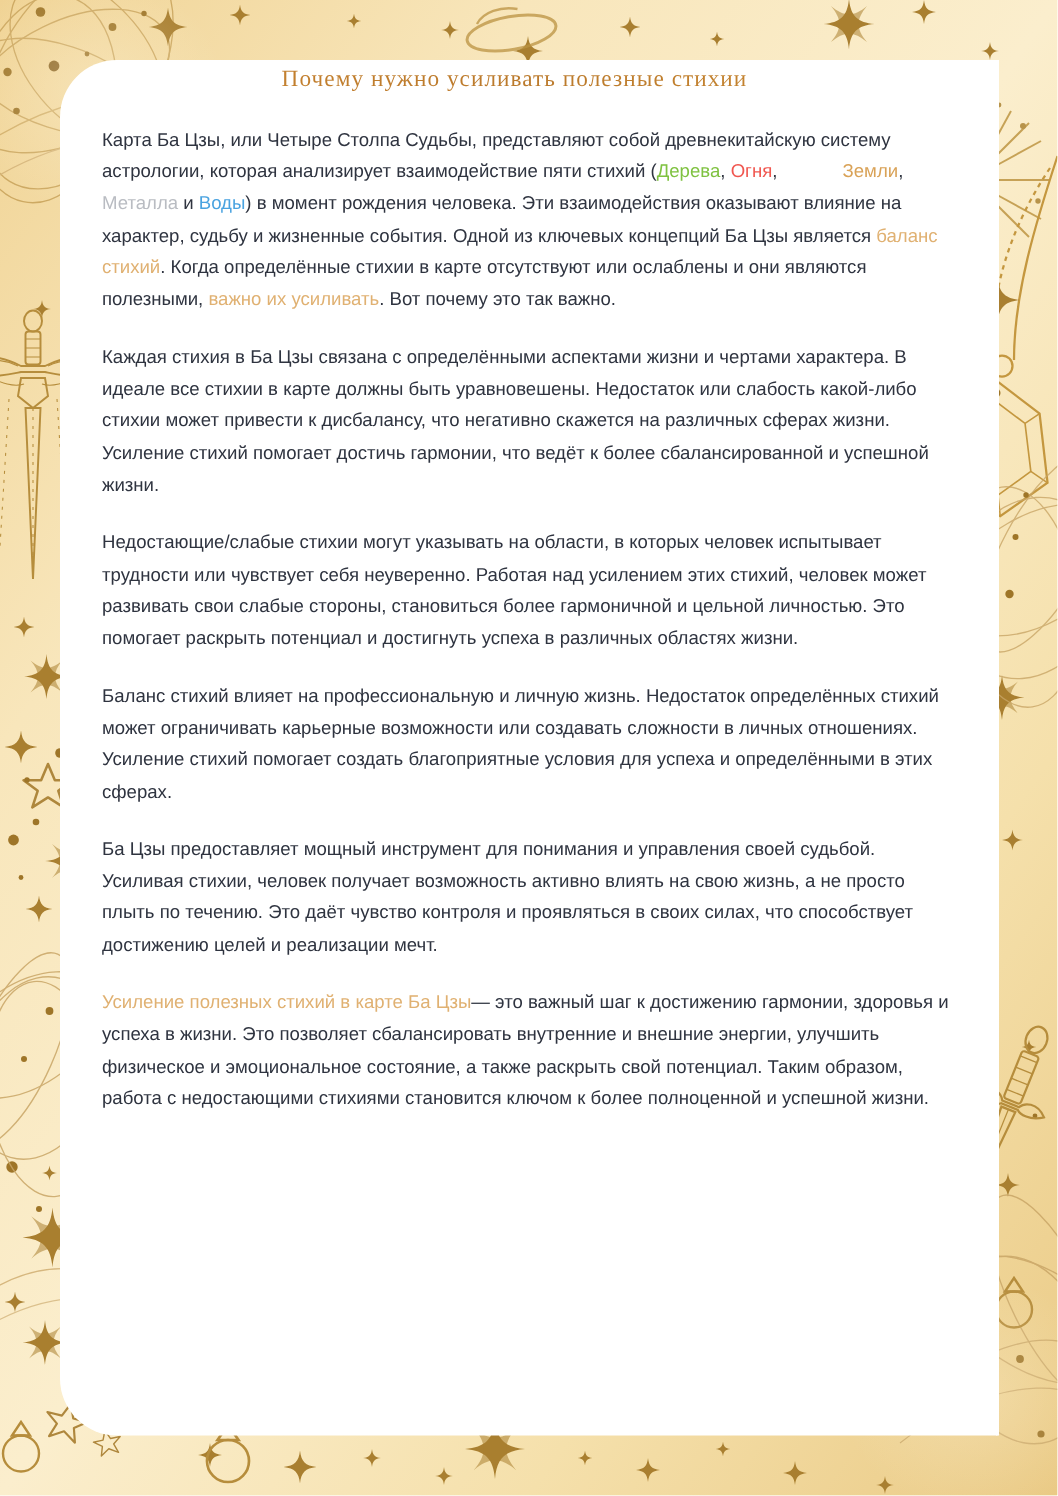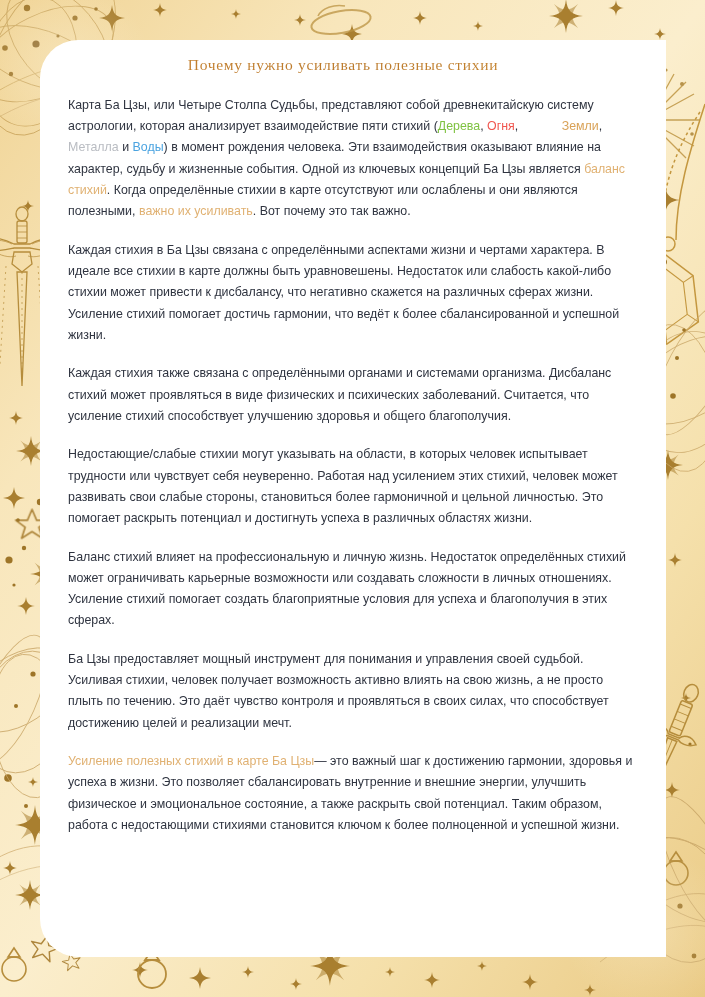--- a/index.html
+++ b/index.html
@@ -53,21 +53,21 @@
     right: -1px;
     top: 0;
     width: 2px;
     height: 100%;
     background: #ffffff;
   }
 
   .content {
     position: absolute;
     left: 68px;
-    top: 56px;
+    top: 44px;
     width: 572px;
     z-index: 3;
   }
 
   .doc-title {
     margin: 0 0 20px 0;
     text-align: center;
     font-family: "Liberation Serif", "DejaVu Serif", serif;
     font-size: 15.5px;
     font-weight: 400;
@@ -370,24 +370,23 @@
   <div class="sheet"></div>
 
   <article class="content">
 
     <h1 class="doc-title">Почему нужно усиливать полезные стихии</h1>
 
     <p class="para"><span>Карта Ба Цзы, или Четыре Столпа Судьбы, представляют собой древнекитайскую систему астрологии, которая анализирует взаимодействие пяти стихий (</span><span class="el-wood">Дерева</span><span>, </span><span class="el-fire">Огня</span><span>, </span><span class="el-earth">Земли</span><span>, </span><span class="el-metal">Металла</span><span> и </span><span class="el-water">Воды</span><span>) в момент рождения человека. Эти взаимодействия оказывают влияние на характер, судьбу и жизненные события. Одной из ключевых концепций Ба Цзы является </span><span class="hl-gold">баланс стихий</span><span>. Когда определённые стихии в карте отсутствуют или ослаблены и они являются полезными, </span><span class="hl-gold">важно их усиливать</span><span>. Вот почему это так важно.</span></p>
 
     <p class="para">Каждая стихия в Ба Цзы связана с определёнными аспектами жизни и чертами характера. В идеале все стихии в карте должны быть уравновешены. Недостаток или слабость какой-либо стихии может привести к дисбалансу, что негативно скажется на различных сферах жизни. Усиление стихий помогает достичь гармонии, что ведёт к более сбалансированной и успешной жизни.</p>
 
-    <p class="para">Каждая стихия также связана с определёнными органами и системами организма. Дисбаланс стихий может проявляться в виде физических и психических заболеваний. Считается, что усиление стихий способствует улучшению здоровья и общего благополучия.</p>
 
     <p class="para">Недостающие/слабые стихии могут указывать на области, в которых человек испытывает трудности или чувствует себя неуверенно. Работая над усилением этих стихий, человек может развивать свои слабые стороны, становиться более гармоничной и цельной личностью. Это помогает раскрыть потенциал и достигнуть успеха в различных областях жизни.</p>
 
-    <p class="para">Баланс стихий влияет на профессиональную и личную жизнь. Недостаток определённых стихий может ограничивать карьерные возможности или создавать сложности в личных отношениях. Усиление стихий помогает создать благоприятные условия для успеха и благополучия в этих сферах.</p>
+    <p class="para">Баланс стихий влияет на профессиональную и личную жизнь. Недостаток определённых стихий может ограничивать карьерные возможности или создавать сложности в личных отношениях. Усиление стихий помогает создать благоприятные условия для успеха и определёнными в этих сферах.</p>
 
     <p class="para">Ба Цзы предоставляет мощный инструмент для понимания и управления своей судьбой. Усиливая стихии, человек получает возможность активно влиять на свою жизнь, а не просто плыть по течению. Это даёт чувство контроля и проявляться в своих силах, что способствует достижению целей и реализации мечт.</p>
 
     <p class="para"><span class="hl-gold">Усиление полезных стихий в карте Ба Цзы</span><span>— это важный шаг к достижению гармонии, здоровья и успеха в жизни. Это позволяет сбалансировать внутренние и внешние энергии, улучшить физическое и эмоциональное состояние, а также раскрыть свой потенциал. Таким образом, работа с недостающими стихиями становится ключом к более полноценной и успешной жизни.</span></p>
 
   </article>
 </div>
 
 </body></html>

